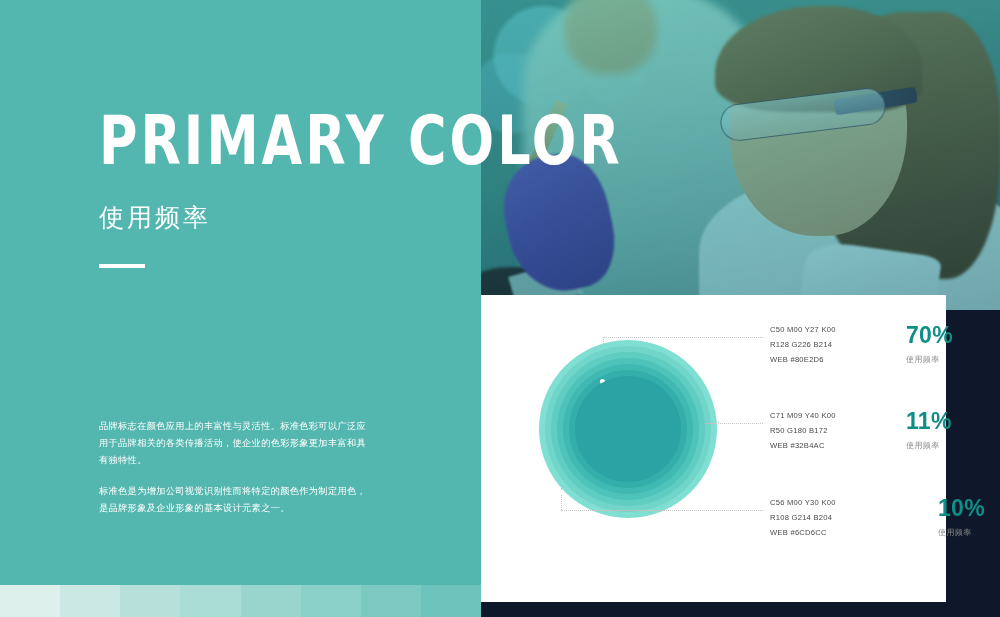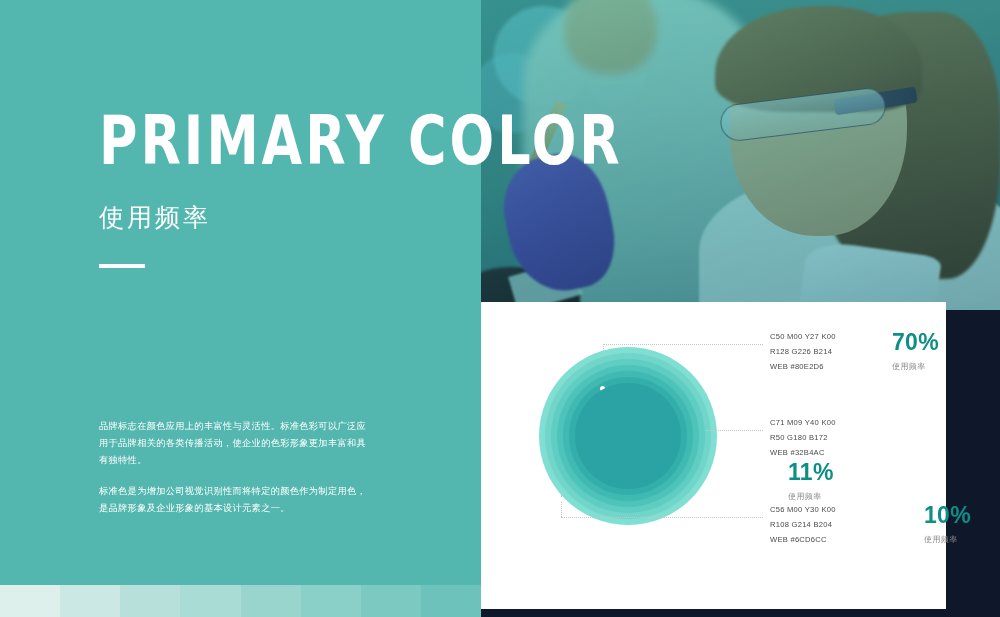--- a/index.html
+++ b/index.html
@@ -179,21 +179,21 @@
 
   
   .swatch-strip {
     position:absolute; left:0; bottom:0; width:481px; height:32px;
     display:flex; z-index:6;
   }
   .swatch { flex:1 1 0; height:100%; }
 
   
   .spec-panel {
-    position:absolute; left:481px; top:302px;
+    position:absolute; left:481px; top:295px;
     width:465px; height:307px; background:#ffffff;
   }
 
   
   .circle-diagram {
     position:absolute; left:58px; top:45px;
     width:178px; height:178px;
   }
   .ring {
     position:absolute; border-radius:50%;
@@ -225,21 +225,21 @@
     position:absolute; border-left:1px dotted #c6c6c6; width:0; z-index:3;
   }
 
   
   .spec-row { position:absolute; display:flex; align-items:flex-start; }
   .spec-codes { width:104px; }
   .spec-codes div {
     font-size:7.6px; color:#4a4a4a; line-height:1.95; letter-spacing:0.25px;
     white-space:nowrap;
   }
-  .spec-usage { margin-left:18px; padding-top:1px; }
+  .spec-usage { margin-left:32px; padding-top:1px; }
   .spec-pct {
     font-size:23px; font-weight:700; color:#0f8e86; line-height:1;
     letter-spacing:0.3px;
   }
   .spec-freq {
     margin-top:7px; font-size:8px; color:#8a8a8a; letter-spacing:0.4px;
   }
 </style>
 </head>
 <body>
@@ -326,21 +326,21 @@
         <div>C50 M00 Y27 K00</div>
         <div>R128 G226 B214</div>
         <div>WEB #80E2D6</div>
       </div>
       <div class="spec-usage">
         <div class="spec-pct">70%</div>
         <div class="spec-freq">使用频率</div>
       </div>
     </div>
 
-    <div class="spec-row" style="left:289px; top:114px;flex-direction:column;">
+    <div class="spec-row" style="left:289px; top:114px;">
       <div class="spec-codes">
         <div>C71 M09 Y40 K00</div>
         <div>R50 G180 B172</div>
         <div>WEB #32B4AC</div>
       </div>
       <div class="spec-usage">
         <div class="spec-pct">11%</div>
         <div class="spec-freq">使用频率</div>
       </div>
     </div>

